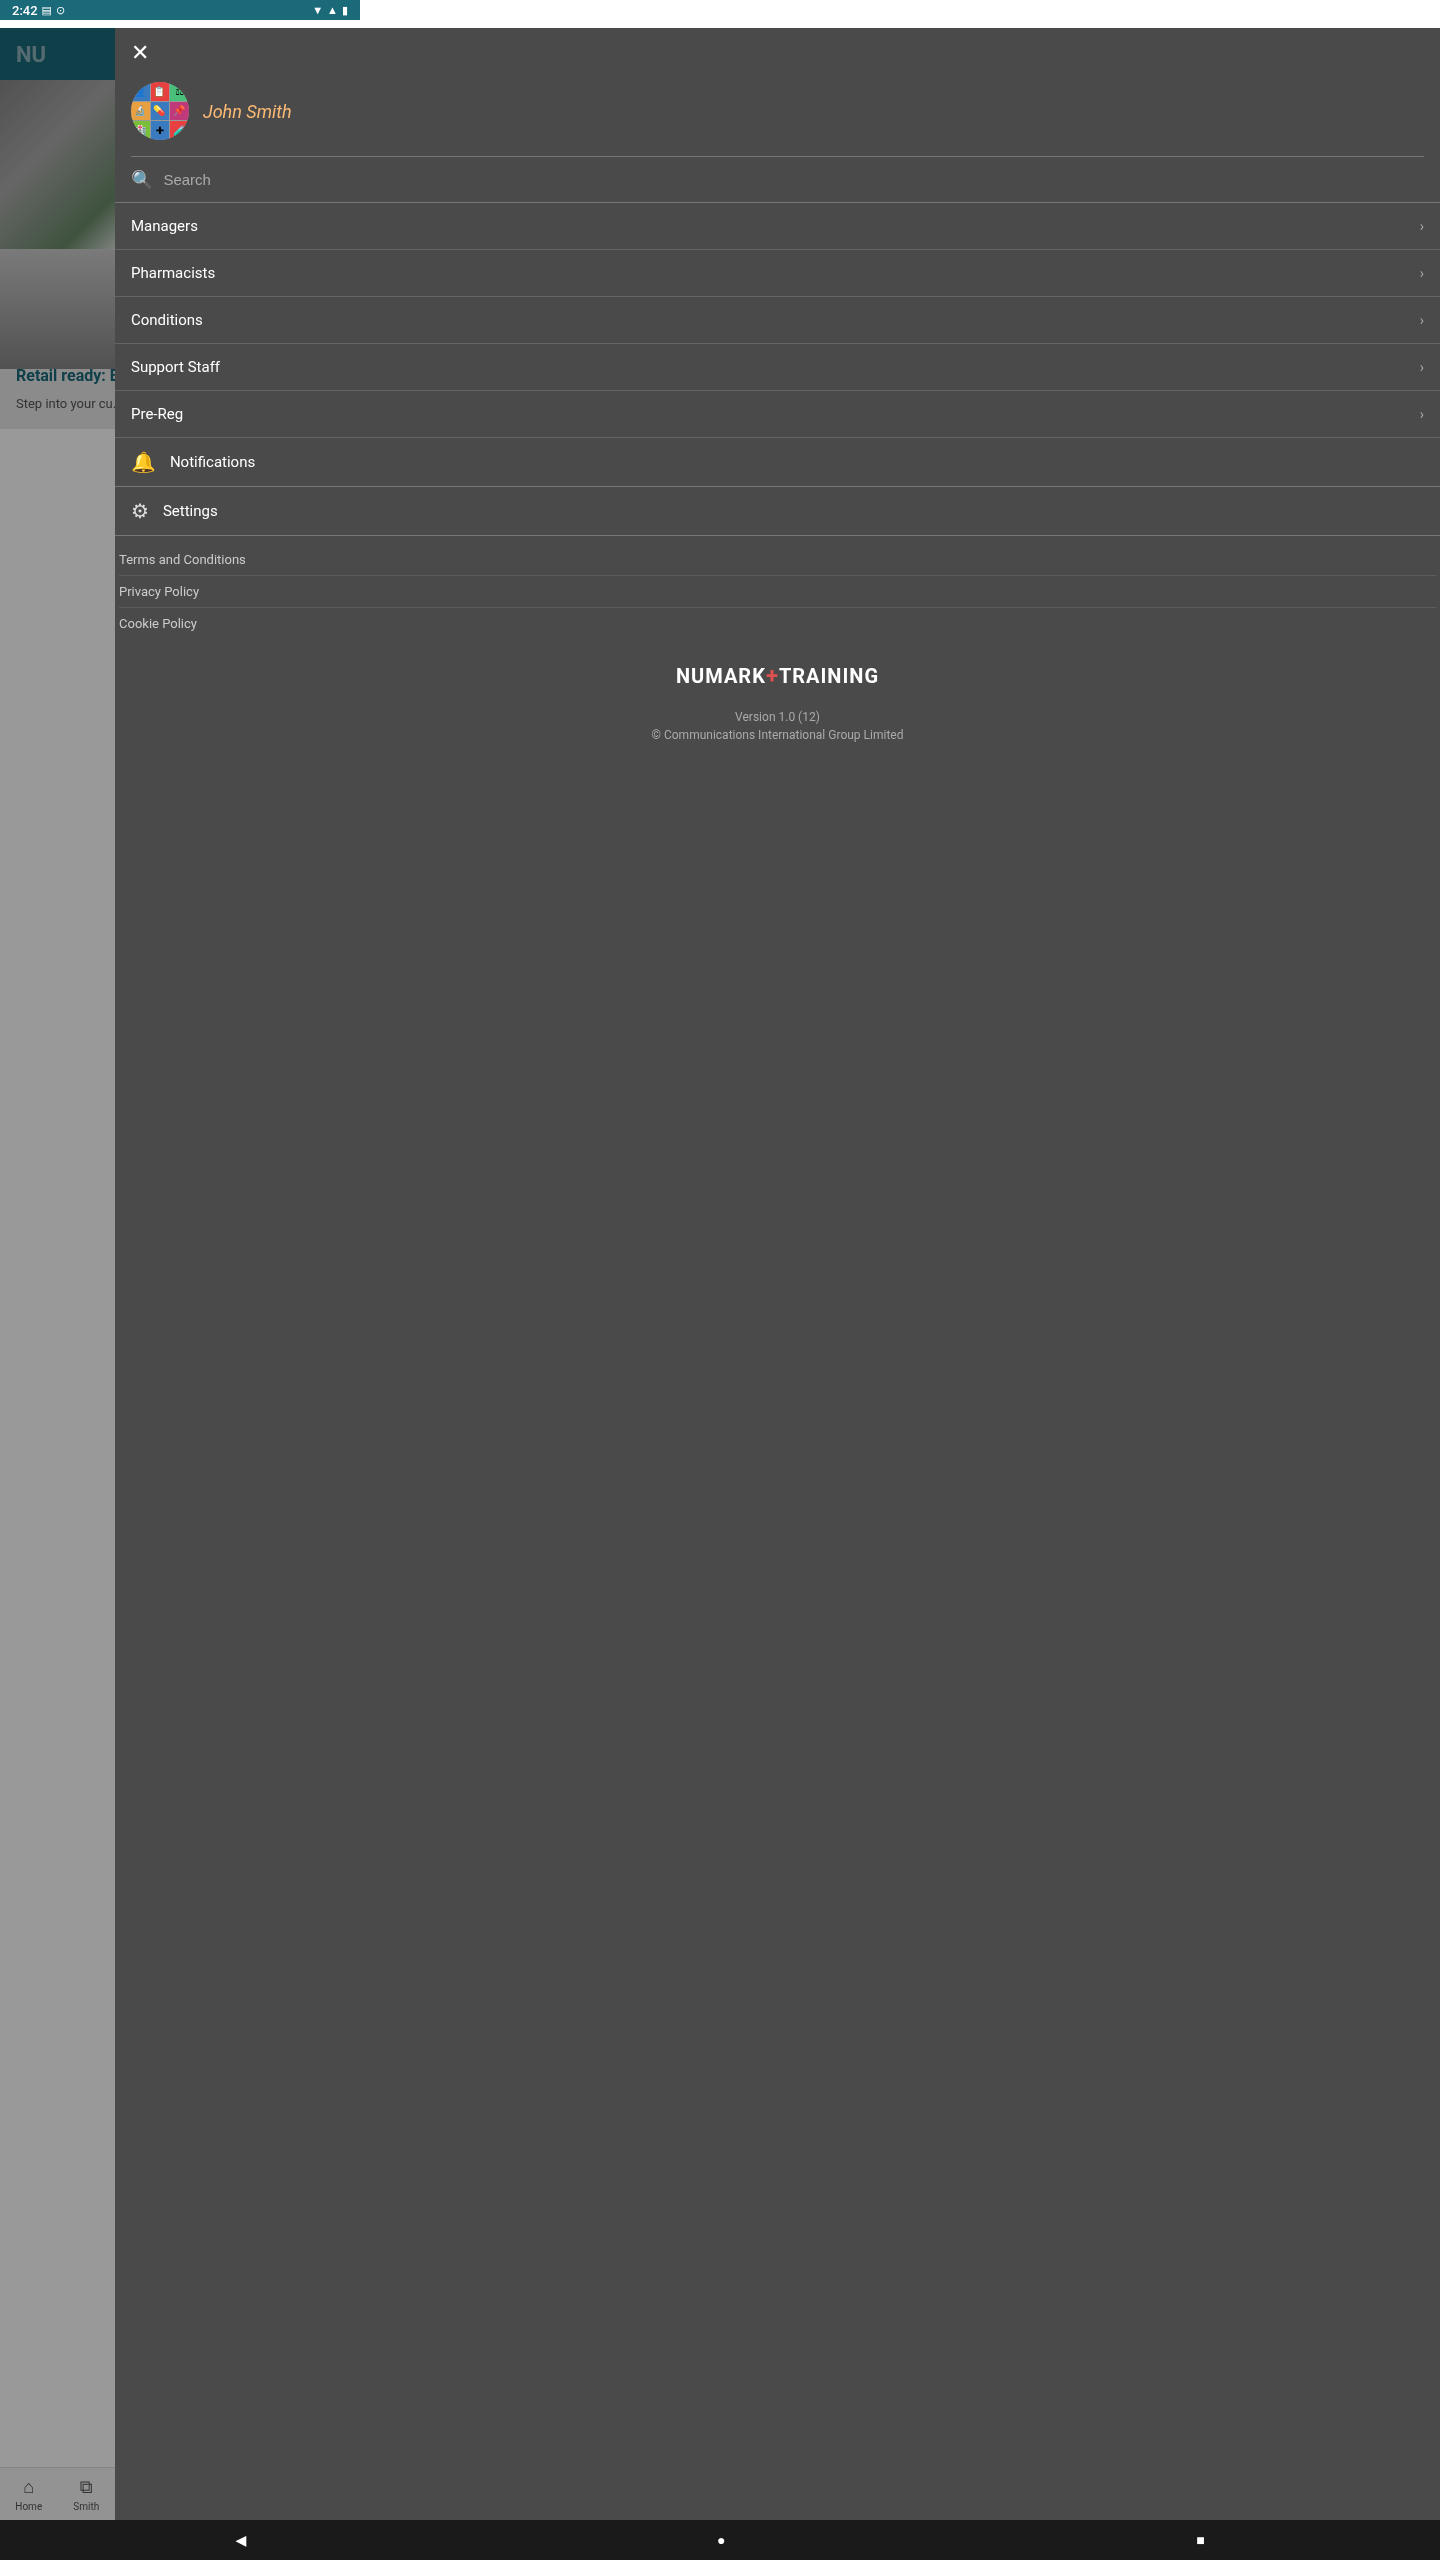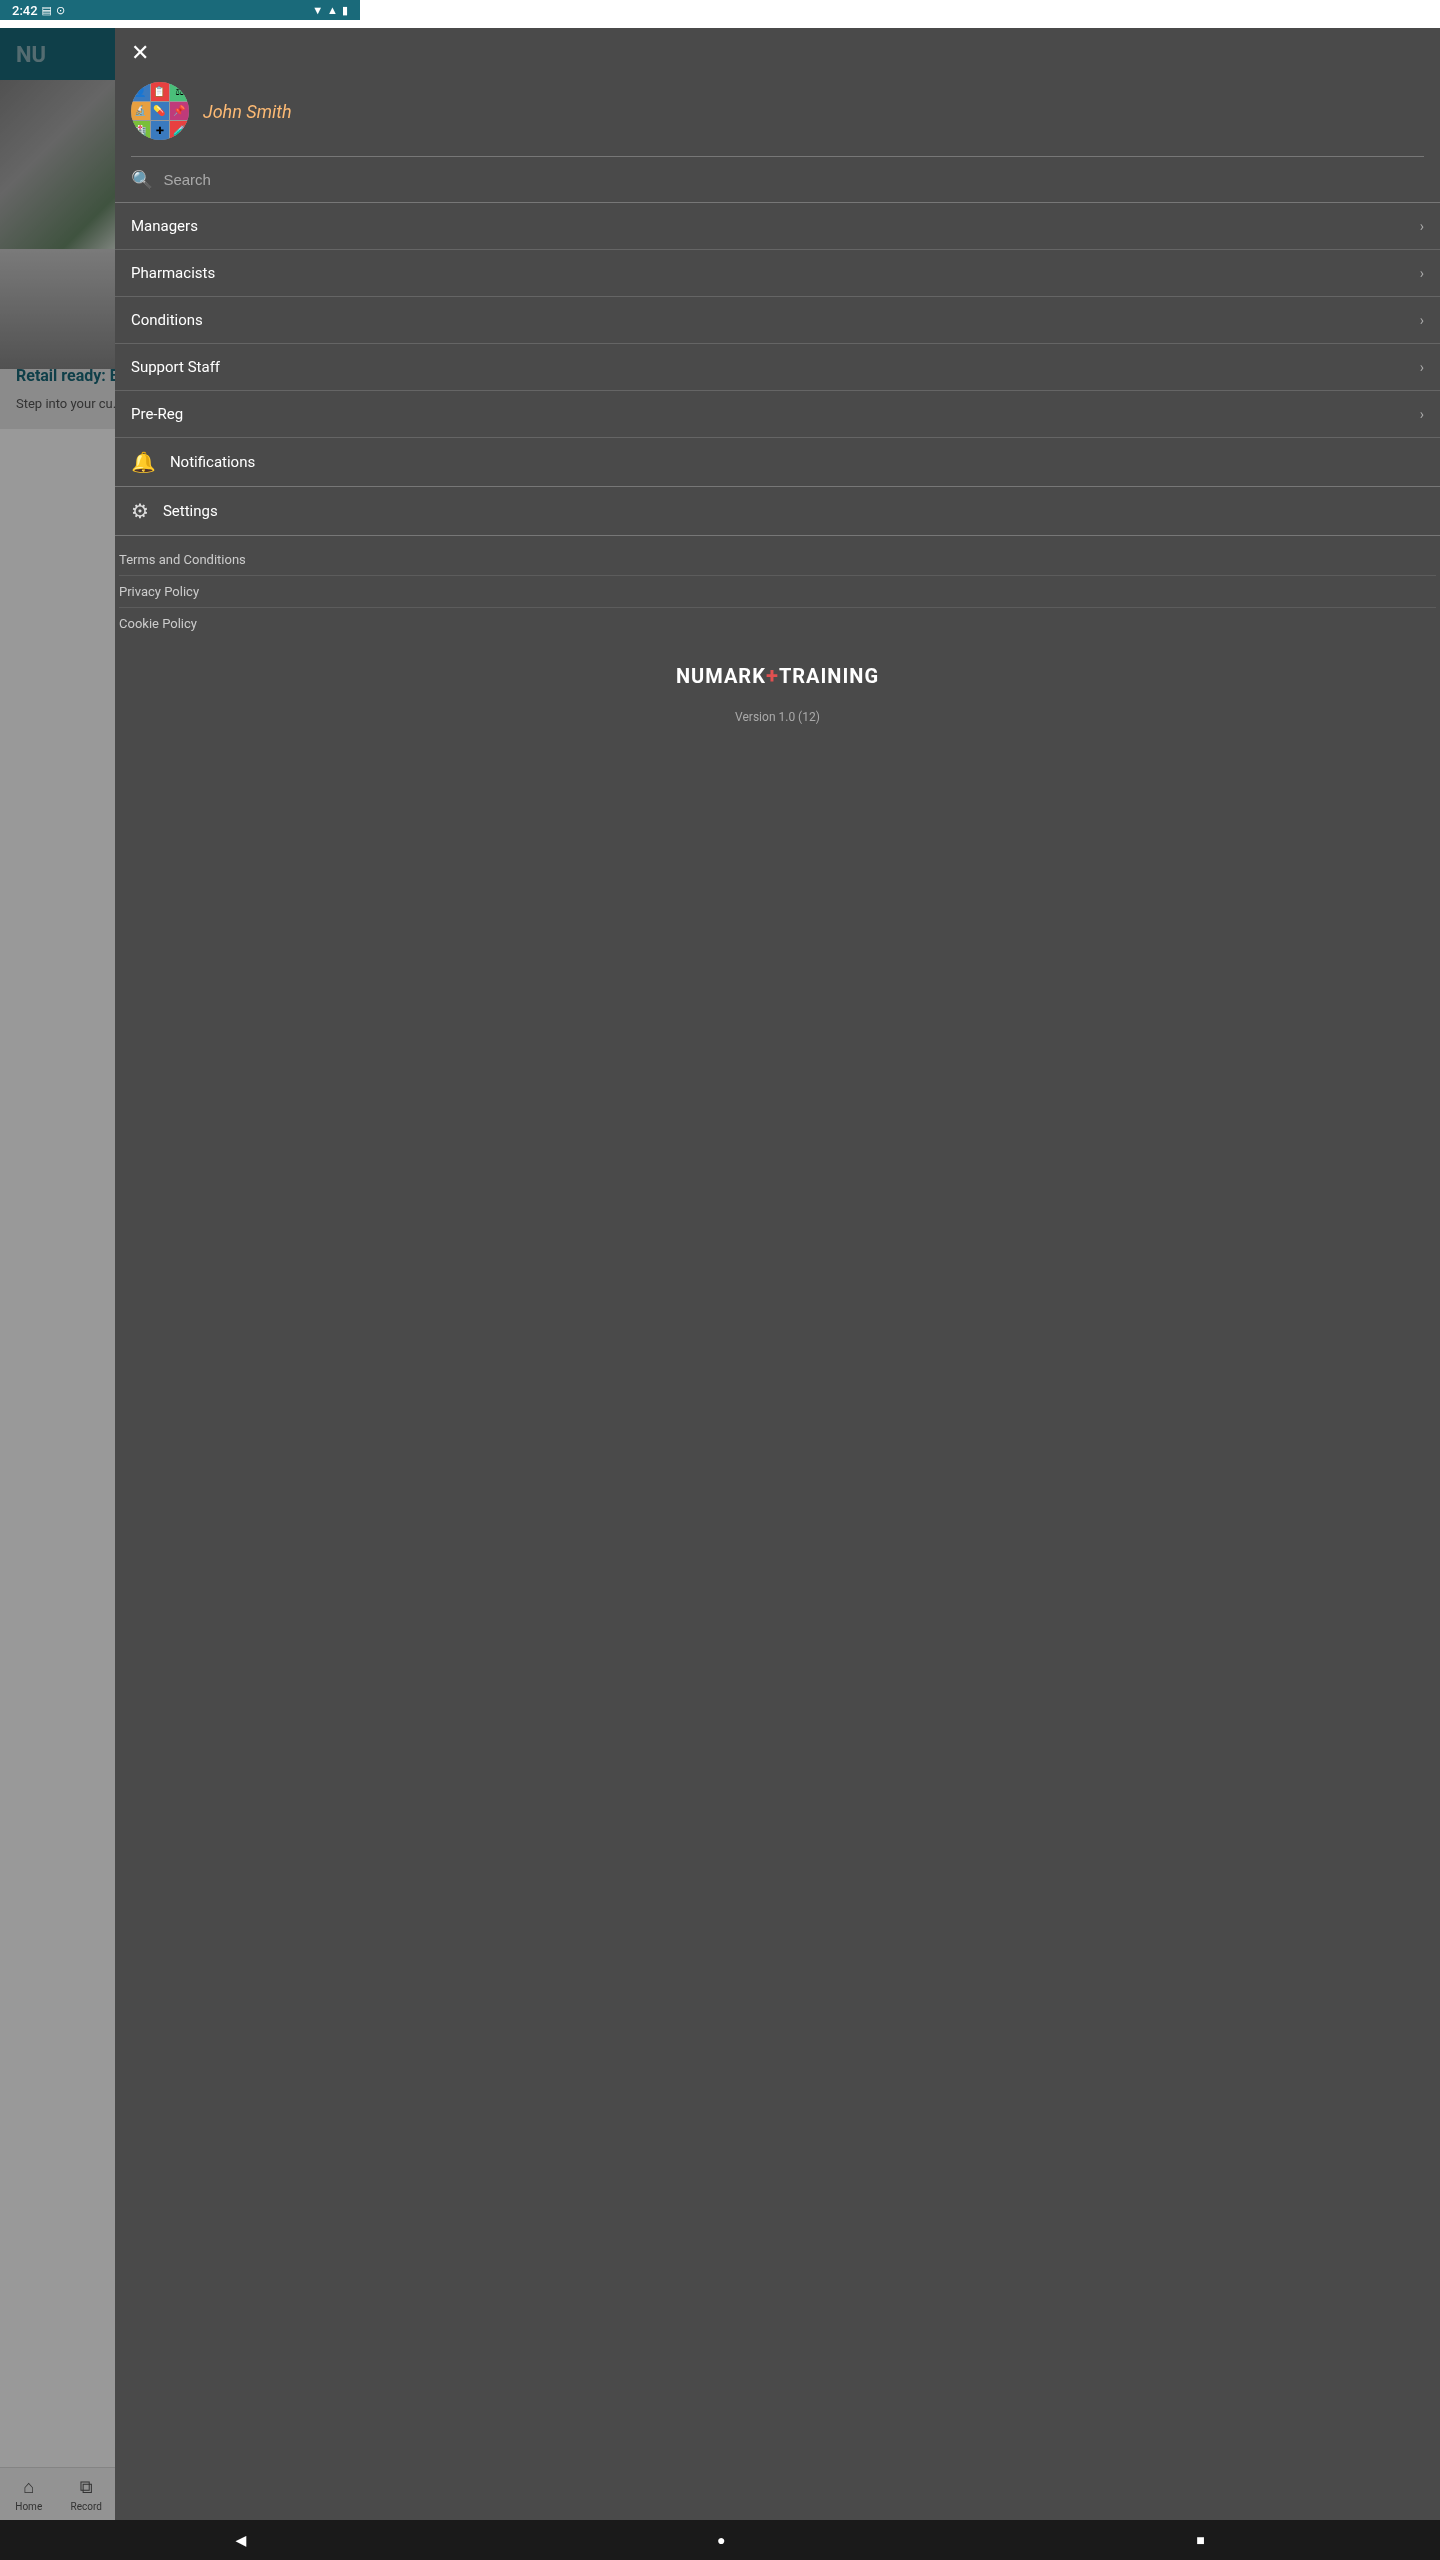--- a/index.html
+++ b/index.html
@@ -332,21 +332,21 @@
   <div class="bg-person-image"></div>
 </div>
 
 <div class="bottom-nav">
   <div class="nav-item">
     <span class="nav-icon">⌂</span>
     <span>Home</span>
   </div>
   <div class="nav-item">
     <span class="nav-icon">⧉</span>
-    <span>Record</span>
+    <span>Smith</span>
   </div>
 </div>
 
 <div class="drawer-overlay">
   <div class="drawer-backdrop"></div>
 
   <div class="drawer">
 
     <div class="drawer-close">
       <button class="close-btn">✕</button>
@@ -418,20 +418,21 @@
     </div>
 
     <div class="drawer-brand">
       <div class="brand-text">
         <span>NUMARK</span><span class="brand-cross">+</span><span>TRAINING</span>
       </div>
     </div>
 
     <div class="drawer-version">
       <div>Version 1.0 (12)</div>
+      <div>© Communications International Group Limited</div>
     </div>
   </div>
 </div>
 
 <div class="android-nav">
   <span class="android-btn">◀</span>
   <span class="android-btn">●</span>
   <span class="android-btn">■</span>
 </div>
 

